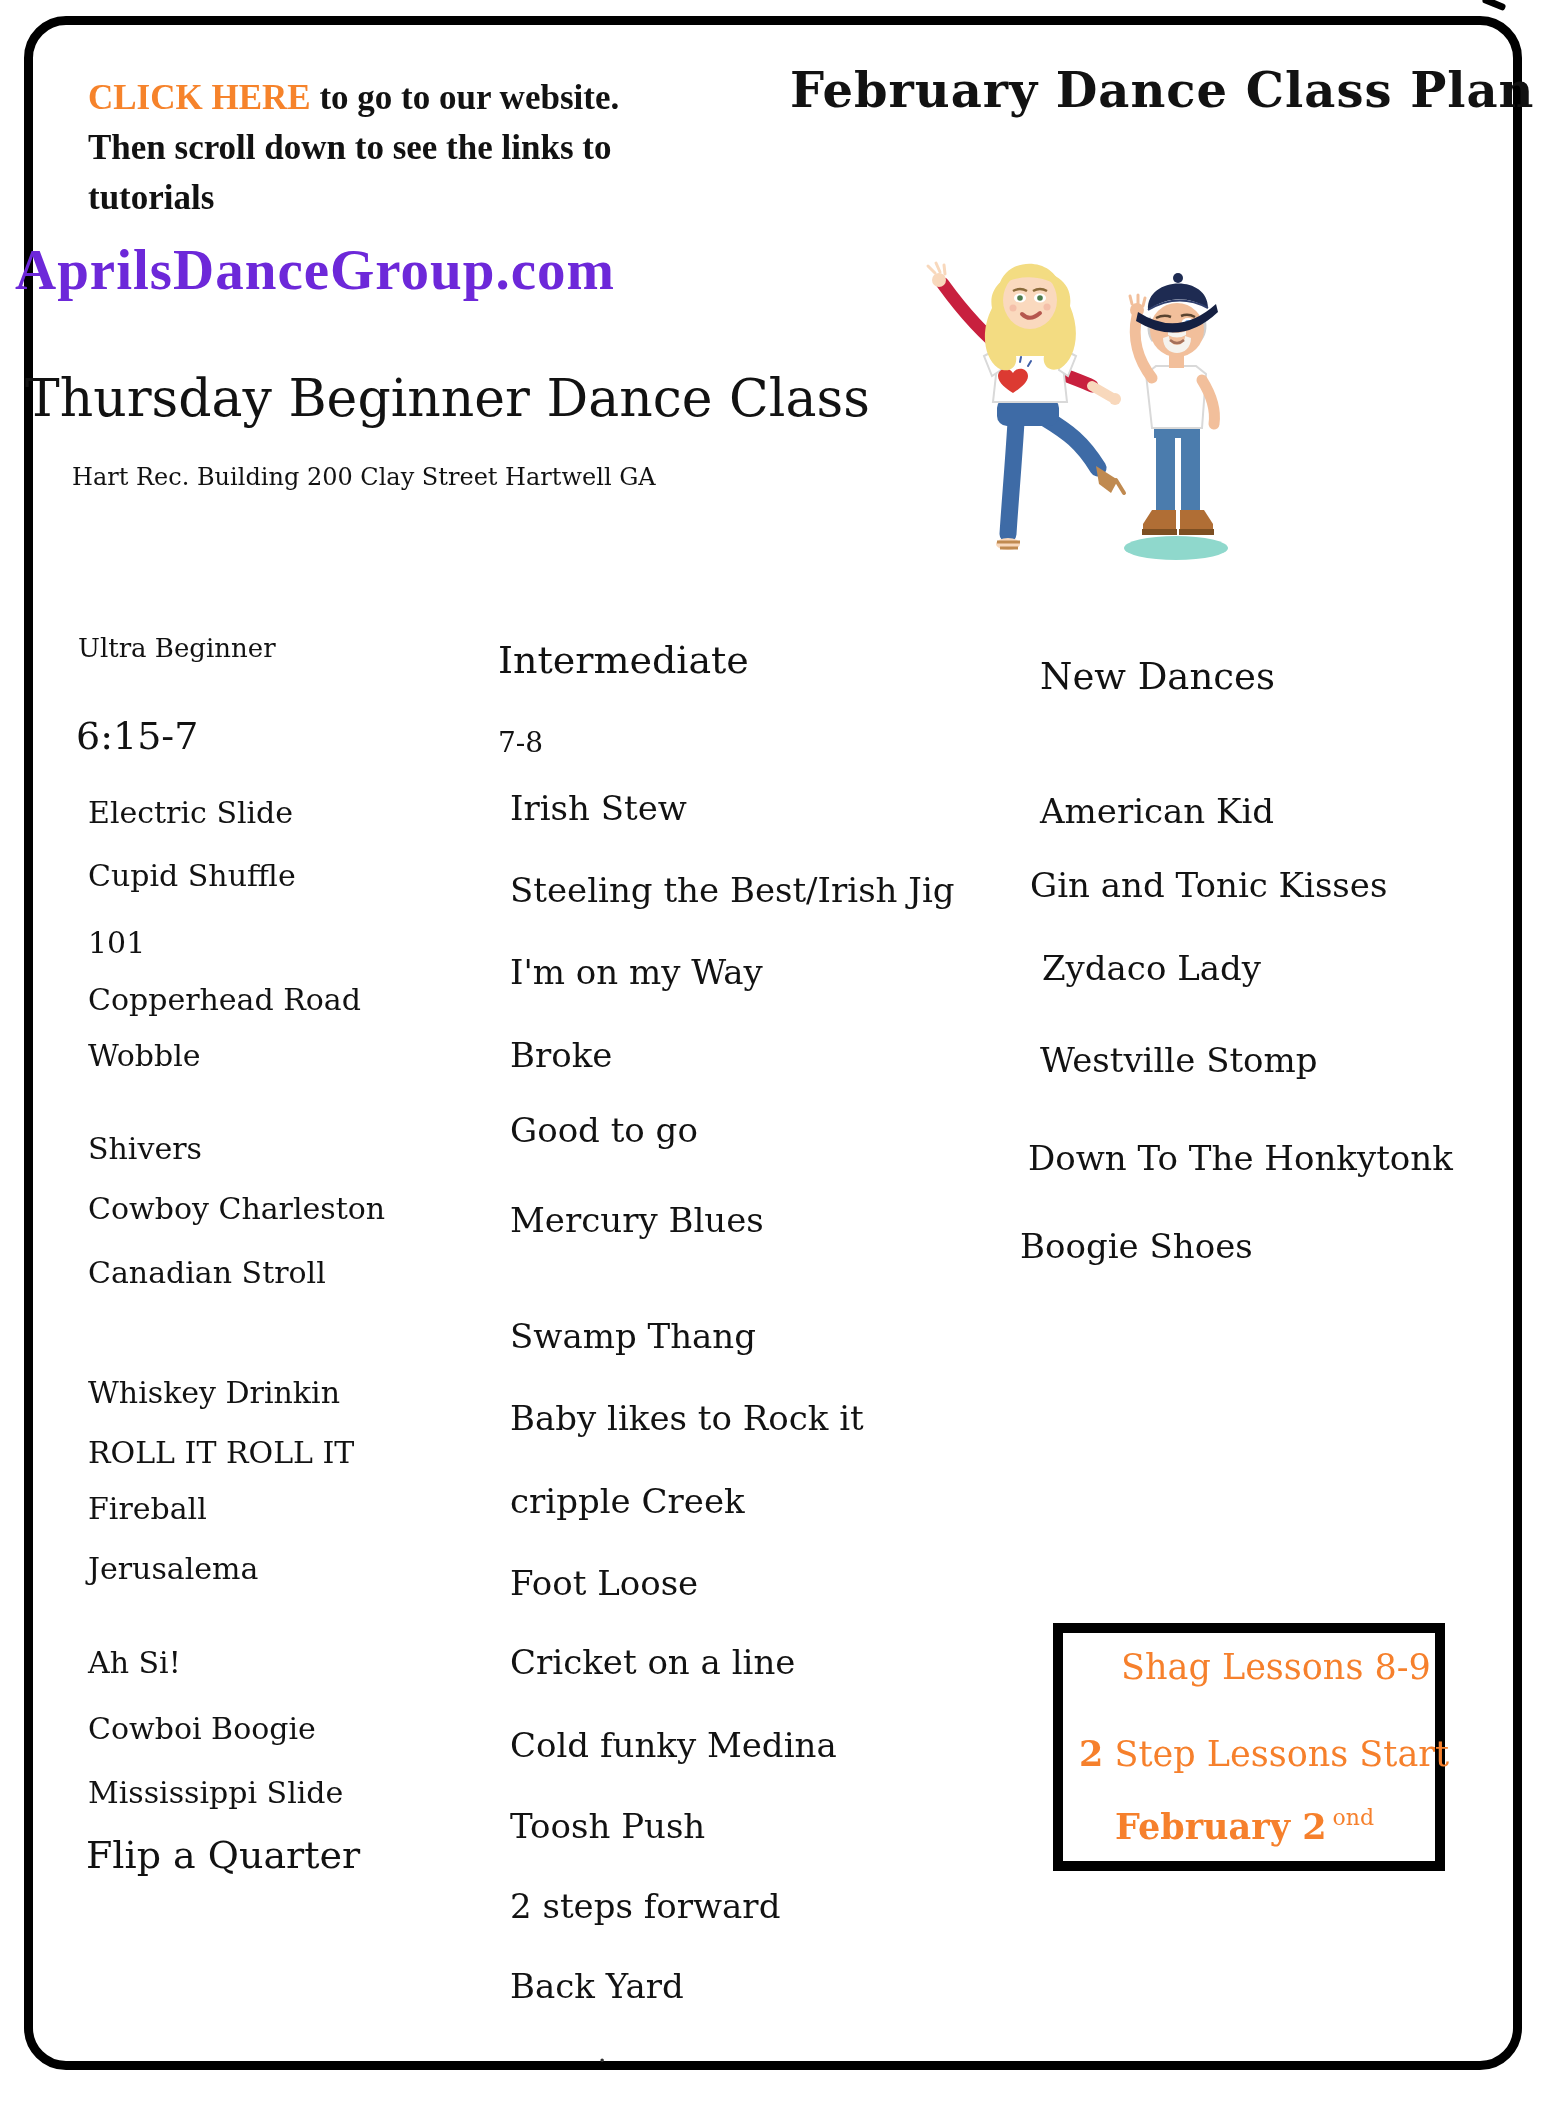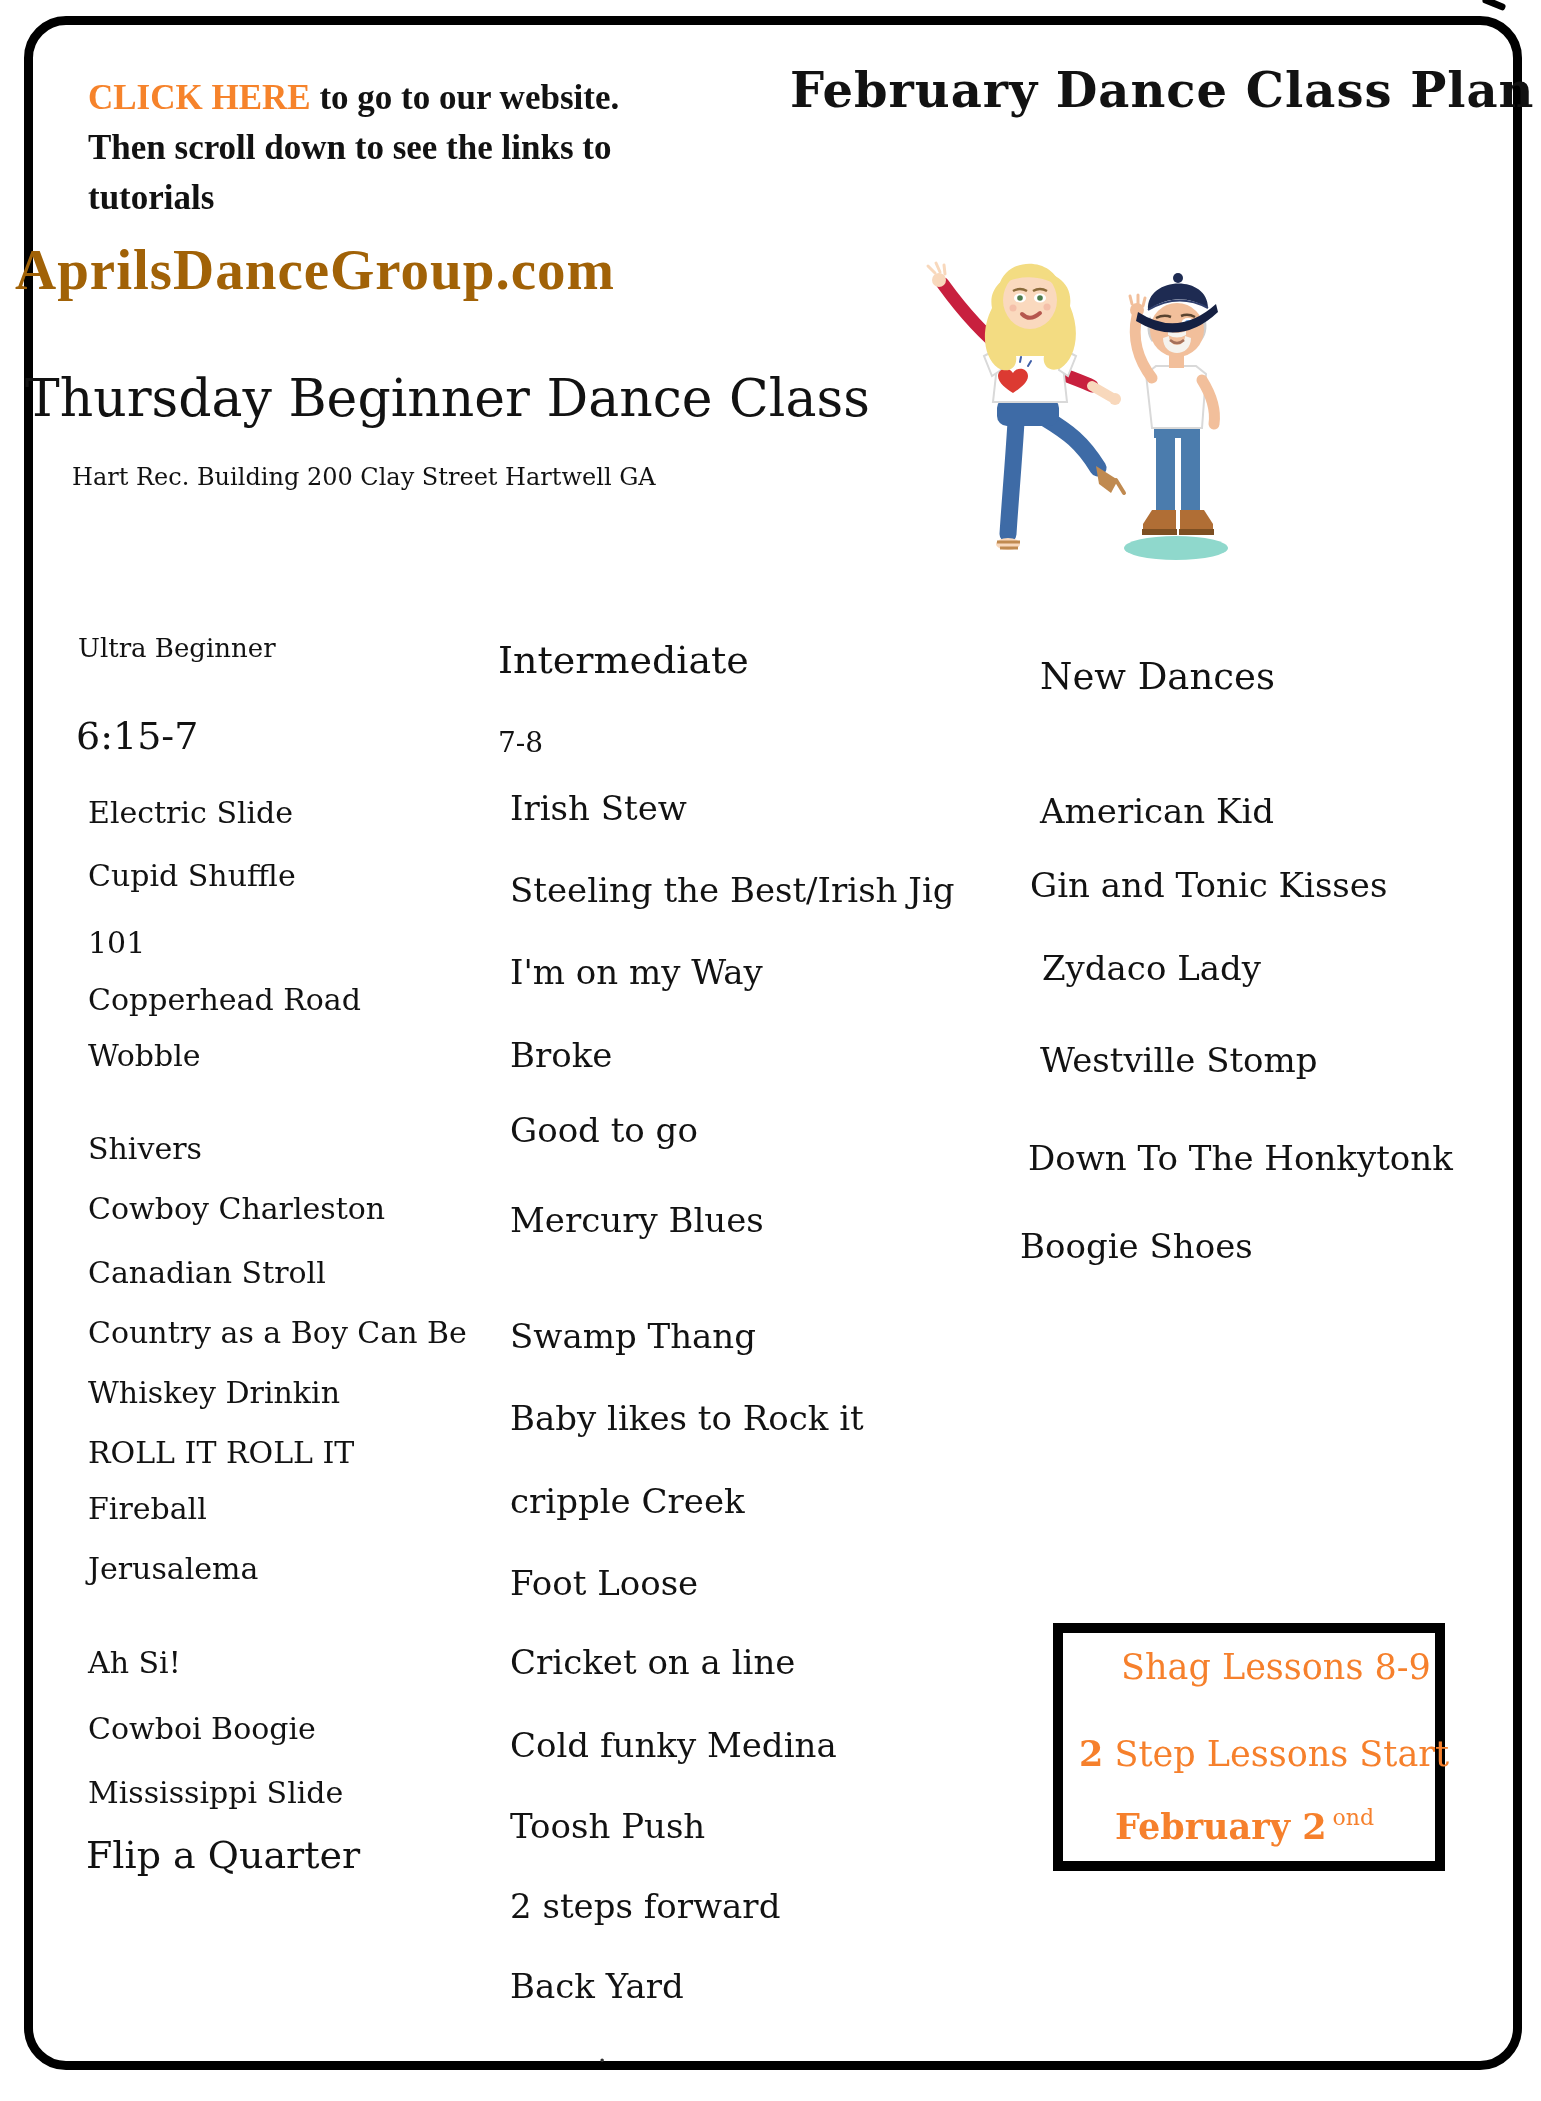--- a/index.html
+++ b/index.html
@@ -19,21 +19,21 @@
   }
   .corner-mark{
     position:absolute;left:1482px;top:0px;width:24px;height:7px;
     background:#000;border-radius:3px;transform:rotate(22deg);
   }
   
   .intro-line{left:88px;font-family:"Liberation Serif",serif;font-weight:bold;font-size:35px;}
   .orange{color:#F6832B;}
   .website{
     left:15px;top:237px;font-family:"Liberation Serif",serif;font-weight:bold;
-    font-size:57px;color:#a16207;letter-spacing:1px;
+    font-size:57px;color:#6d28d9;letter-spacing:1px;
   }
   .class-title{left:25px;top:368px;font-size:52px;}
   .address{left:72px;top:463px;font-size:24px;}
   .plan-title{left:790px;top:62px;font-size:48px;font-weight:600;letter-spacing:1px;}
   .plan-note{left:862px;top:140px;font-size:38px;}
   
   .c1-head{left:78px;top:633px;font-size:26px;}
   .c1-time{left:76px;top:714px;font-size:38px;}
   .c1-item{left:88px;font-size:30px;}
   .c1-feat{left:86px;top:1833px;font-size:38px;}
@@ -175,21 +175,20 @@
   <div class="abs c1-head">Ultra Beginner</div>
   <div class="abs c1-time">6:15-7</div>
   <div class="abs c1-item" style="top:795px">Electric Slide</div>
   <div class="abs c1-item" style="top:858px">Cupid Shuffle</div>
   <div class="abs c1-item" style="top:925px">101</div>
   <div class="abs c1-item" style="top:982px">Copperhead Road</div>
   <div class="abs c1-item" style="top:1038px">Wobble</div>
   <div class="abs c1-item" style="top:1131px">Shivers</div>
   <div class="abs c1-item" style="top:1191px">Cowboy Charleston</div>
   <div class="abs c1-item" style="top:1255px">Canadian Stroll</div>
-  <div class="abs c1-item" style="top:1315px">Country as a Boy Can Be</div>
   <div class="abs c1-item" style="top:1375px">Whiskey Drinkin</div>
   <div class="abs c1-item" style="top:1435px">ROLL IT ROLL IT</div>
   <div class="abs c1-item" style="top:1491px">Fireball</div>
   <div class="abs c1-item" style="top:1551px">Jerusalema</div>
   <div class="abs c1-item" style="top:1645px">Ah Si!</div>
   <div class="abs c1-item" style="top:1711px">Cowboi Boogie</div>
   <div class="abs c1-item" style="top:1775px">Mississippi Slide</div>
   <div class="abs c1-feat">Flip a Quarter</div>
 
   <div class="abs c2-head">Intermediate</div>

